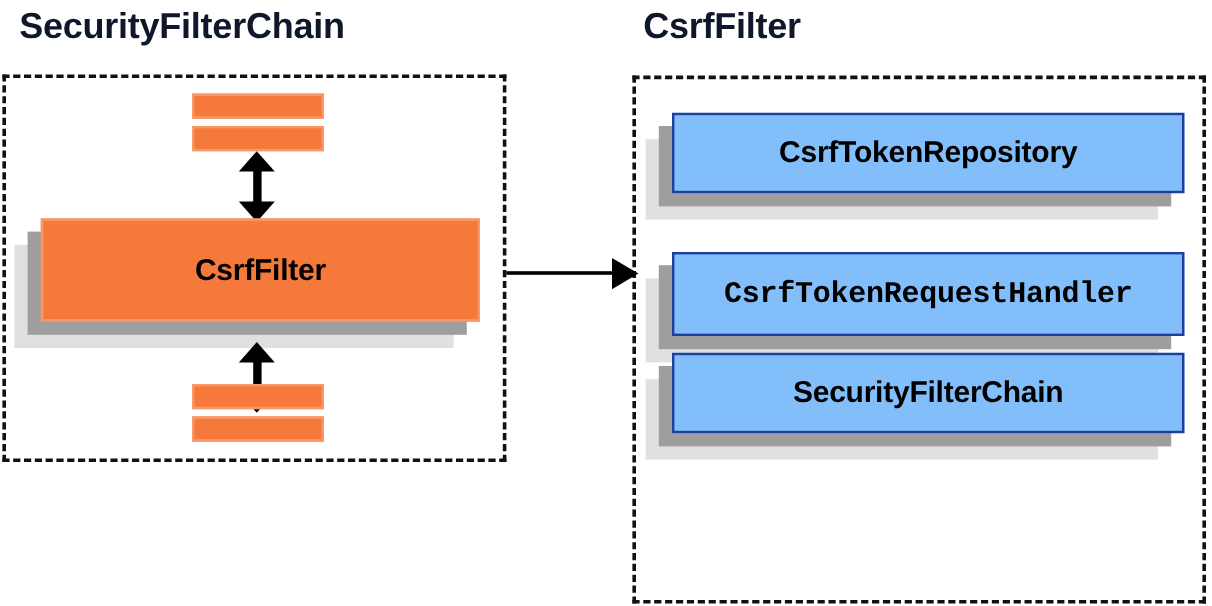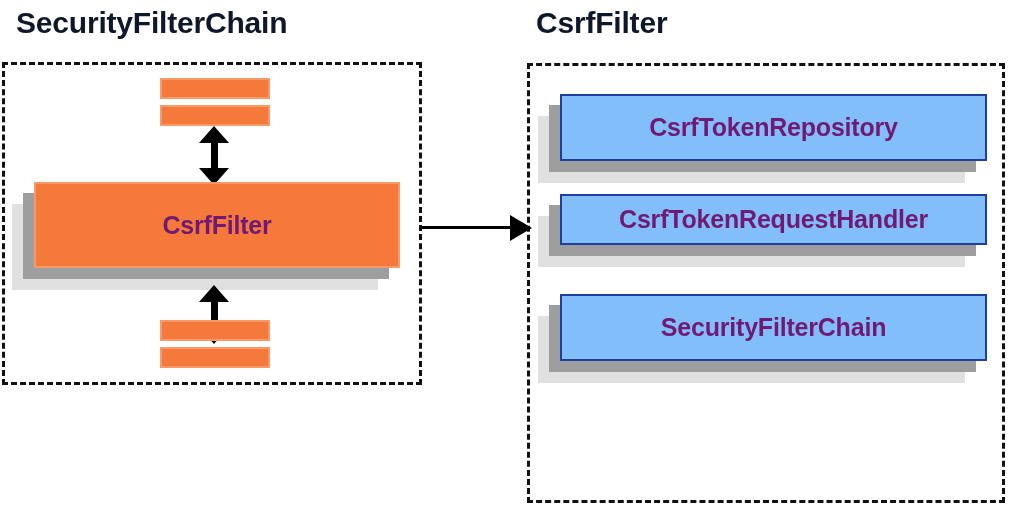--- a/index.html
+++ b/index.html
@@ -72,21 +72,21 @@
     transform: translate(-11px, 11px);
   }
   .node .face {
     display: flex;
     align-items: center;
     justify-content: center;
   }
   .node .label {
     font-size: 25px;
     font-weight: bold;
-    color: #701a75;
+    color: #000000;
     white-space: nowrap;
     line-height: 1;
     letter-spacing: -0.2px;
   }
 
   
   .node-orange .face {
     background: #f4793b;
     border: 2px solid #f79a68;
   }
@@ -202,21 +202,21 @@
   </div>
 
   <div class="node node-blue" style="left:560px; top:94px; width:427px; height:67px;">
     <div class="sh-light"></div>
     <div class="sh-dark"></div>
     <div class="face">
       <span class="label">CsrfTokenRepository</span>
     </div>
   </div>
 
-  <div class="node node-blue" style="left:560px; top:194px; width:427px; height:51px;">
+  <div class="node node-blue" style="left:560px; top:210px; width:427px; height:70px;font-family:Liberation Mono, monospace;">
     <div class="sh-light"></div>
     <div class="sh-dark"></div>
     <div class="face">
       <span class="label">CsrfTokenRequestHandler</span>
     </div>
   </div>
 
   <div class="node node-blue" style="left:560px; top:294px; width:427px; height:67px;">
     <div class="sh-light"></div>
     <div class="sh-dark"></div>

